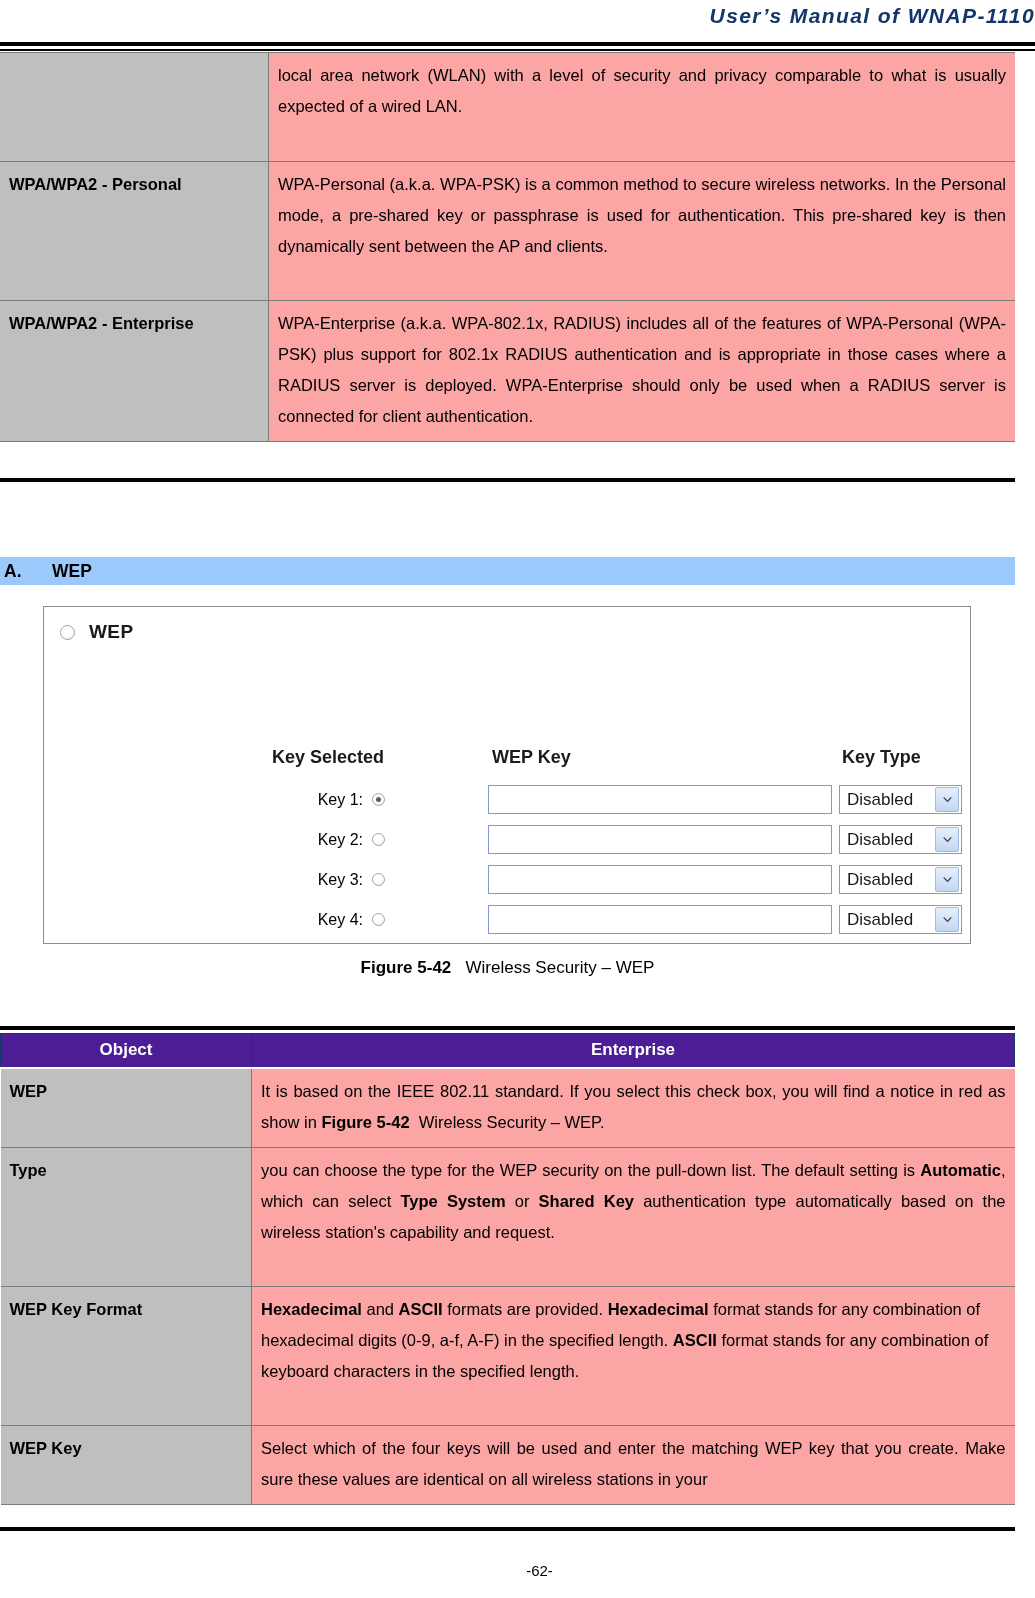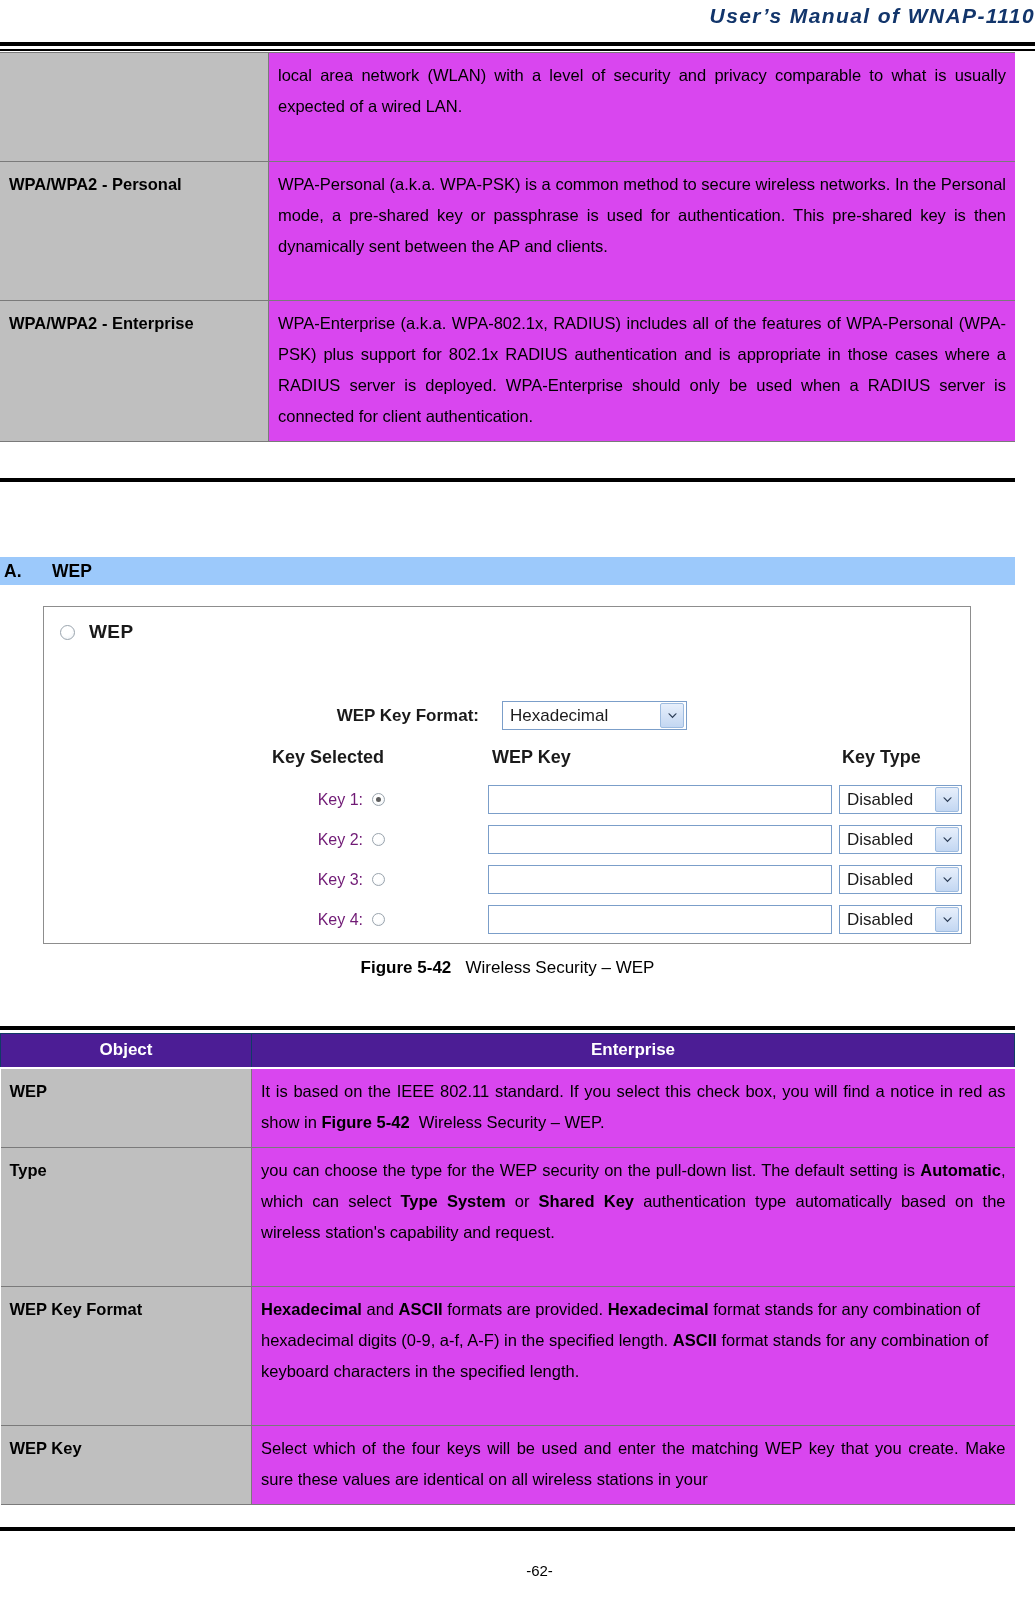--- a/index.html
+++ b/index.html
@@ -63,21 +63,21 @@
     font-size: 16.5px;
     line-height: 31px;
   }
   table.doc td.obj {
     width: 250px;
     background: #bfbfbf;
     font-weight: bold;
     border-left: none;
   }
   table.doc td.desc {
-    background: #d946ef;
+    background: #fca5a5;
     text-align: justify;
     border-right: none;
   }
   table.doc td.desc.left {
     text-align: left;
   }
   table.doc td.obj.blank {
     
   }
   table.doc th.hdr {
@@ -196,21 +196,21 @@
   .col-head {
     position: absolute;
     font-weight: bold;
     font-size: 18px;
     color: #1a1a1a;
   }
 
   .key-row { position: absolute; display: flex; align-items: center; }
   .key-lbl {
     font-size: 16px;
-    color: #701a75;
+    color: #000000;
     width: 66px;
     text-align: right;
     padding-right: 9px;
     box-sizing: border-box;
   }
   .key-input {
     box-sizing: border-box;
     width: 344px;
     height: 29px;
     border: 1px solid #7b9ec9;
@@ -271,31 +271,20 @@
 </div>
 
 <div class="wep-panel">
 
   <div class="wep-head">
     <span class="radio"></span>
     <span class="label">WEP</span>
   </div>
 
 
-  <div class="form-row" style="left:230px; top:94px; width:430px;">
-    <span class="fld-label" style="width:205px">WEP Key Format:</span>
-    <div class="select" style="width:185px; margin-left:23px">
-      <span class="txt">Hexadecimal</span>
-      <span class="arrow">
-        <svg width="11" height="8" viewBox="0 0 11 8">
-            <path d="M1 1.6 L5.5 6.3 L10 1.6 L8.4 1.6 L5.5 4.6 L2.6 1.6 Z" fill="#2b3c55"></path>
-          </svg>
-      </span>
-    </div>
-  </div>
 
   <div class="col-head" style="left:228px; top:140px">Key Selected</div>
   <div class="col-head" style="left:448px; top:140px">WEP Key</div>
   <div class="col-head" style="left:798px; top:140px">Key Type</div>
 
   <div class="key-row" style="left:262px; top:178px">
     <span class="key-lbl">Key 1:</span>
     <span class="radio sm on"></span>
     <span class="key-input"></span>
     <div class="select keytype">

